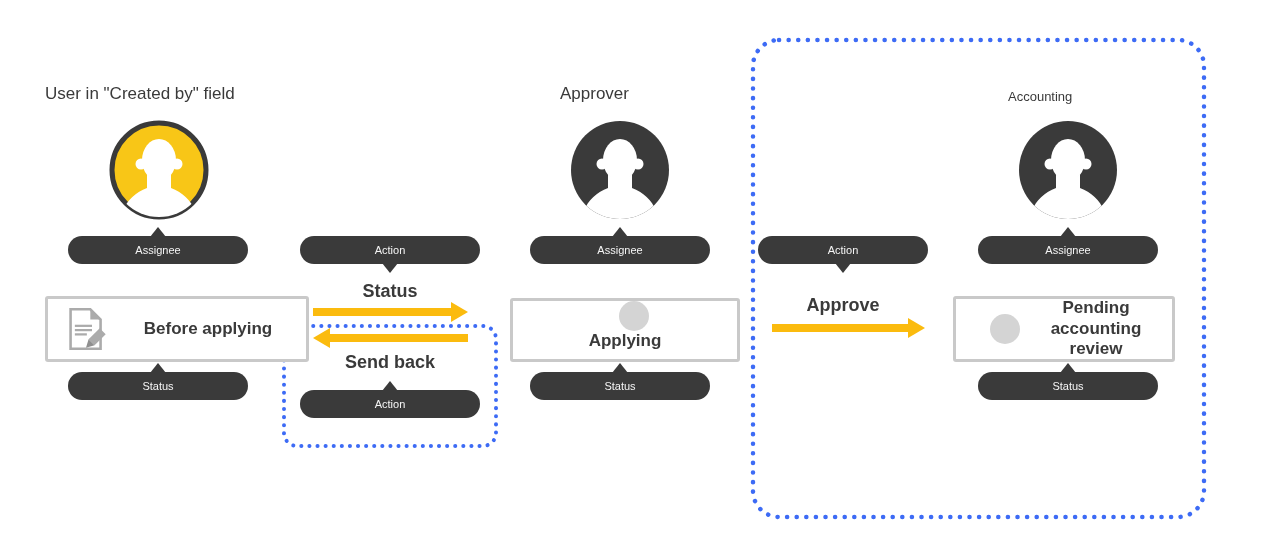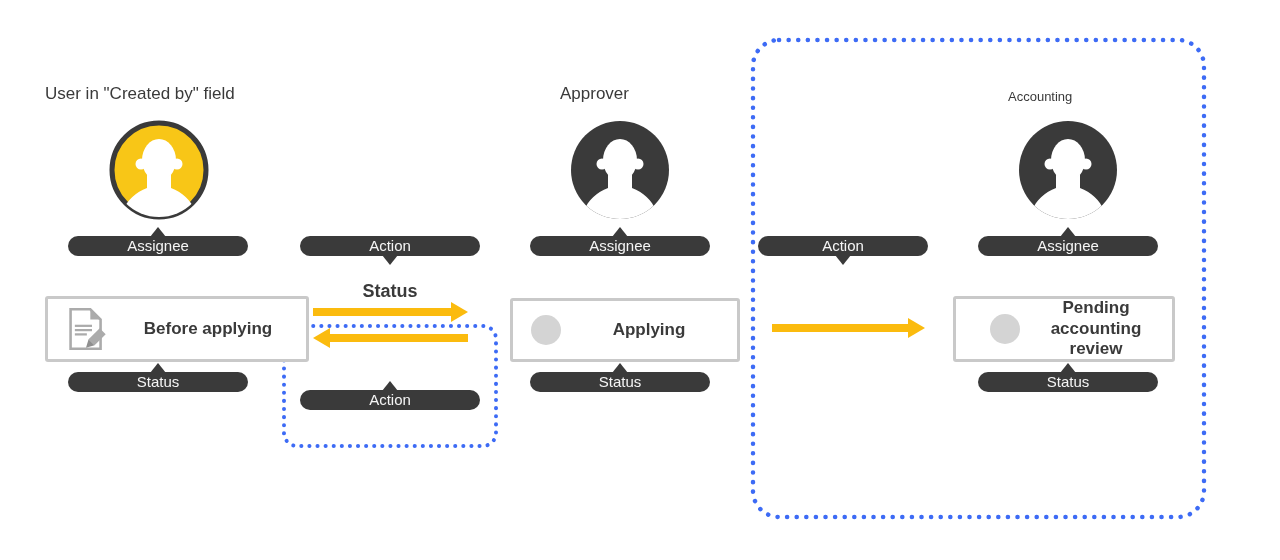--- a/index.html
+++ b/index.html
@@ -11,22 +11,22 @@
   body{background:var(--background);font-family:"Liberation Sans",sans-serif;}
   .canvas{position:relative;width:1280px;height:560px;background:var(--background);overflow:hidden;}
   .overlay{position:absolute;left:0;top:0;width:1280px;height:560px;pointer-events:none;}
 
   .role-label{position:absolute;font-size:17px;color:var(--dark);white-space:nowrap;}
   .role-label.center{}
 
   .avatar{position:absolute;width:104px;height:104px;}
   .avatar svg{display:block;width:104px;height:104px;}
 
-  .pill{position:absolute;height:20px;background:var(--dark);border-radius:14px;
-        color:var(--pill-text);font-size:15px;display:flex;align-items:center;
+  .pill{position:absolute;height:28px;background:var(--dark);border-radius:14px;
+        color:var(--pill-text);font-size:11px;display:flex;align-items:center;
         justify-content:center;line-height:28px;}
   .pill.tail-up::before{content:"";position:absolute;top:-9px;left:50%;transform:translateX(-50%);
         border-left:8px solid transparent;border-right:8px solid transparent;
         border-bottom:10px solid var(--dark);}
   .pill.tail-down::after{content:"";position:absolute;bottom:-9px;left:50%;transform:translateX(-50%);
         border-left:8px solid transparent;border-right:8px solid transparent;
         border-top:10px solid var(--dark);}
 
   .status-box{position:absolute;height:66px;background:#fff;border:3px solid var(--box-border);
         border-radius:3px;display:flex;align-items:center;}
@@ -95,20 +95,21 @@
   <div class="pill tail-up" style="left:68px;top:372px;width:180px;">Status</div>
 
   <div class="pill tail-down" style="left:300px;top:236px;width:180px;">Action</div>
 
   <div class="flow-label" style="left:330px;top:281px;width:120px;">Status</div>
 
   <div class="arrow head-right" style="left:313px;top:308px;width:138px;"></div>
 
   <div class="arrow head-left" style="left:330px;top:334px;width:138px;"></div>
 
+  <div class="flow-label" style="left:315px;top:352px;width:150px;">Send back</div>
 
   <div class="pill tail-up" style="left:300px;top:390px;width:180px;">Action</div>
 
   <div class="role-label center" style="left:560px;top:84px;width:120px;">Approver</div>
 
   <div class="avatar" style="left:568px;top:118px;">
     <svg viewBox="0 0 104 104">
       <defs>
           <clipPath id="clipB">
             <circle cx="52" cy="52" r="49"></circle>
@@ -119,29 +120,30 @@
         <circle cx="34" cy="46" r="5.5"></circle>
           <circle cx="70" cy="46" r="5.5"></circle>
         <ellipse cx="52" cy="42" rx="17" ry="21"></ellipse>
         <path d="M40 56 L40 70 C29 74 20 82 16 93 C25 102 38 107 52 107 C66 107 79 102 88 93 C84 82 75 74 64 70 L64 56 C61 62 43 62 40 56 Z"></path>
       </g>
     </svg>
   </div>
 
   <div class="pill tail-up" style="left:530px;top:236px;width:180px;">Assignee</div>
 
-  <div class="status-box" style="left:510px;top:298px;width:230px;height:64px;">
+  <div class="status-box" style="left:510px;top:298px;width:230px;height:64px;flex-direction:column;">
     <span class="gray-dot"></span>
     <span class="status-text">Applying</span>
   </div>
 
   <div class="pill tail-up" style="left:530px;top:372px;width:180px;">Status</div>
 
   <div class="pill tail-down" style="left:758px;top:236px;width:170px;">Action</div>
 
+  <div class="flow-label" style="left:768px;top:295px;width:150px;">Approve</div>
 
   <div class="arrow head-right" style="left:772px;top:324px;width:136px;"></div>
 
   <div class="role-label center" style="left:1008px;top:89px;width:120px;font-size:13px;">Accounting</div>
 
   <div class="avatar" style="left:1016px;top:118px;">
     <svg viewBox="0 0 104 104">
       <defs>
           <clipPath id="clipC">
             <circle cx="52" cy="52" r="49"></circle>

